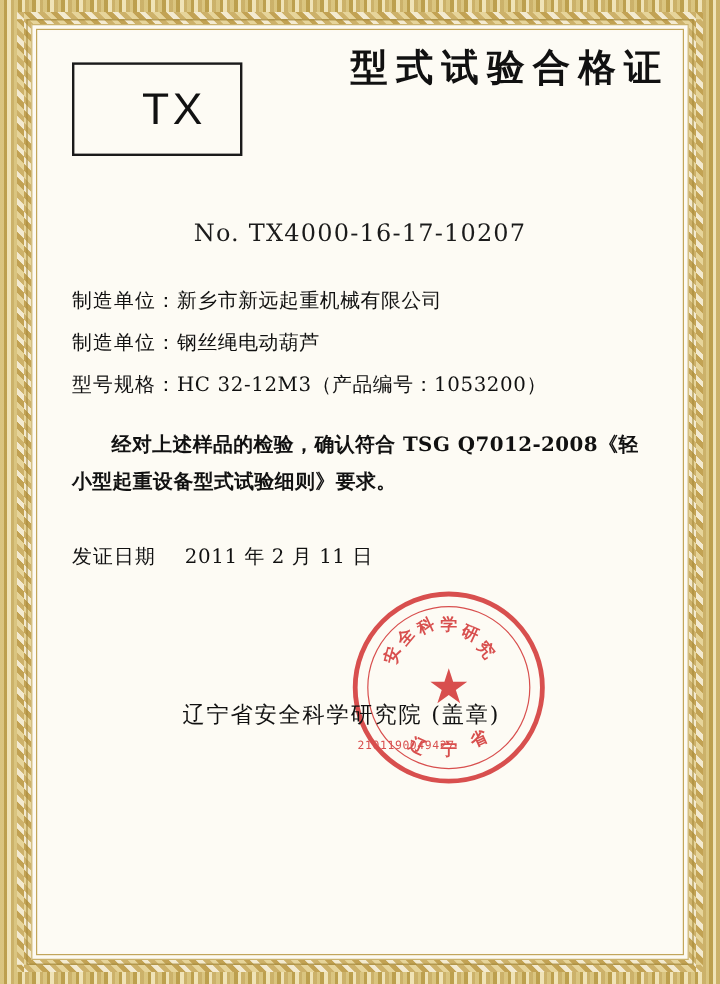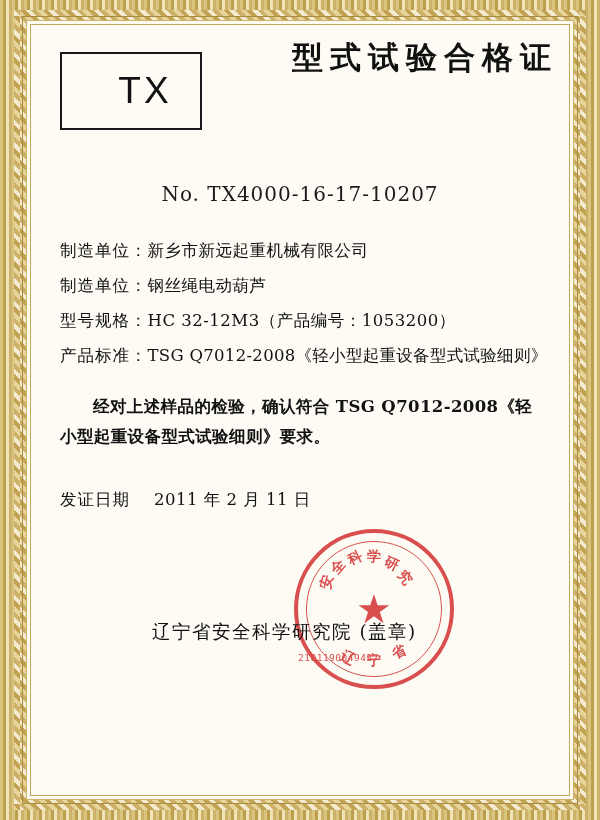--- a/index.html
+++ b/index.html
@@ -295,23 +295,20 @@
     <div class="fields">
       <div class="field-row">
         <span class="field-label">制造单位：</span><span class="field-value">新乡市新远起重机械有限公司</span>
       </div>
       <div class="field-row">
         <span class="field-label">制造单位：</span><span class="field-value">钢丝绳电动葫芦</span>
       </div>
       <div class="field-row">
         <span class="field-label">型号规格：</span><span class="field-value">HC 32-12M3（产品编号：1053200）</span>
       </div>
-      <div class="field-row standard">
-        <span class="field-label">产品标准：</span><span class="field-value">TSG  Q7012-2008《轻小型起重设备型式试验细则》</span>
-      </div>
     </div>
 
     <div class="body-para">经对上述样品的检验，确认符合 TSG Q7012-2008《轻小型起重设备型式试验细则》要求。</div>
 
     <div class="issue-row">
       <span>发证日期</span><span class="issue-date">2011 年 2 月 11 日</span>
     </div>
 
     <div class="seal-area">
       <div class="seal">

